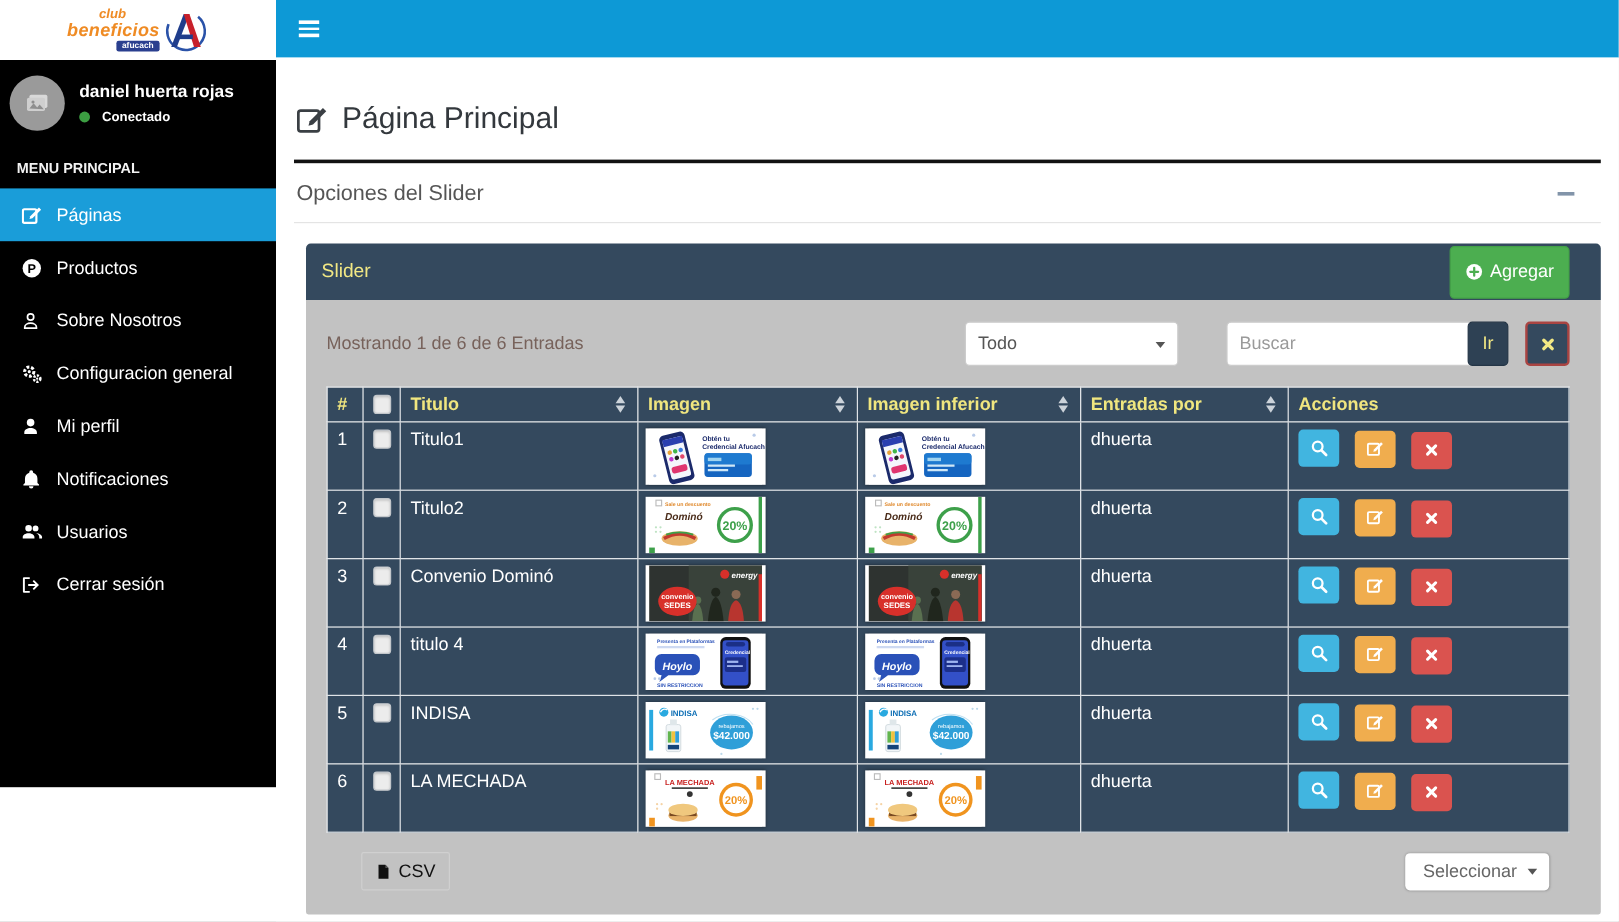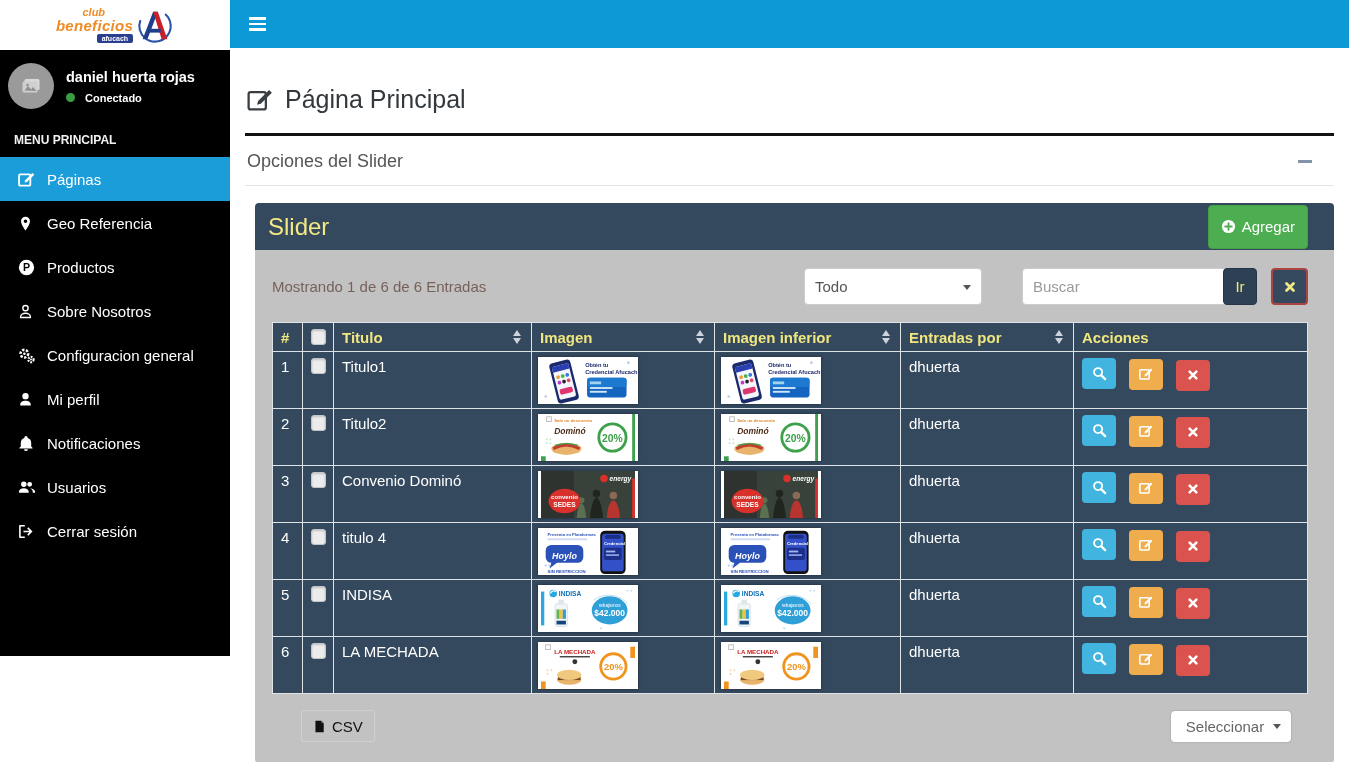--- a/index.html
+++ b/index.html
@@ -36,21 +36,21 @@
   
   .main { position:absolute; left:230px; top:48px; right:0; bottom:0; background:#fff; padding:0 15px; }
   .page-title-row { display:flex; align-items:center; gap:12px; margin-top:37px; padding:0 0 19px 2px; border-bottom:3px solid #121212; }
   .page-title-row h1 { font-size:25px; font-weight:normal; color:#33383d; margin:0; }
   .section-header { display:flex; align-items:center; padding:15px 2px 13px 2px; border-bottom:1px solid #e4e4e4; color:#555; font-size:18px; }
   .collapse-dash { margin-left:auto; width:14px; height:3px; background:#8294a9; margin-right:20px; cursor:pointer; }
 
   
   .panel { margin:17px 0 0 10px; }
   .panel-header { background:#34495e; border-radius:4px 4px 0 0; height:47px; display:flex; align-items:center; padding:0 26px 0 13px; }
-  .panel-title { color:#f2e884; font-size:24px; }
+  .panel-title { color:#f2e884; font-size:16px; }
   .btn-add { margin-left:auto; background:#4cae50; border:1px solid #43a047; color:#fff; font-size:15px; height:44px; padding:0 12px; border-radius:4px; display:flex; align-items:center; gap:6px; cursor:pointer; font-family:inherit; }
   .panel-body { background:#c2c2c2; padding:18px 26px 20px 17px; border-radius:0 0 2px 2px; }
 
   
   .controls { display:flex; align-items:center; margin-bottom:17px; }
   .showing { color:#77625b; font-size:15px; }
   .spacer { flex:1; }
   .sel { position:relative; background:#fff; border:1px solid #ccc; border-radius:4px; }
   .sel select { appearance:none; -webkit-appearance:none; width:100%; height:100%; border:none; background:transparent; padding:0 24px 0 10px; font-size:15px; color:#555; font-family:inherit; cursor:pointer; }
   .sel::after { content:""; position:absolute; right:10px; top:50%; margin-top:-2px; border-left:4px solid transparent; border-right:4px solid transparent; border-top:5px solid #555; pointer-events:none; }
@@ -250,28 +250,20 @@
 
   <nav class="menu">
     <a class="menu-item active">
       <span class="mi-icon">
         <svg width="17" height="17" viewBox="0 0 16 16">
             <rect x="1" y="3.2" width="10.6" height="10.6" rx="1.2" fill="none" stroke="#fff" stroke-width="1.7"></rect>
             <path fill="#fff" d="M6.8 8.6 13.6 1.8l1.7 1.7-6.8 6.8-2.3.6z"></path>
           </svg>
       </span>
       <span>Páginas</span>
-    </a>
-    <a class="menu-item">
-      <span class="mi-icon">
-        <svg width="15" height="17" viewBox="0 0 16 16">
-            <path fill="#fff" d="M8 .8A4.8 4.8 0 0 0 3.2 5.6C3.2 9.2 8 15.4 8 15.4s4.8-6.2 4.8-9.8A4.8 4.8 0 0 0 8 .8zm0 6.7a1.9 1.9 0 1 1 0-3.8 1.9 1.9 0 0 1 0 3.8z"></path>
-          </svg>
-      </span>
-      <span>Geo Referencia</span>
     </a>
     <a class="menu-item">
       <span class="mi-icon">
         <svg width="17" height="17" viewBox="0 0 16 16">
             <circle cx="8" cy="8" r="7.2" fill="#fff"></circle>
             <text x="8" y="11.6" font-size="10" font-weight="bold" text-anchor="middle" fill="#000">P</text>
           </svg>
       </span>
       <span>Productos</span>
     </a>

